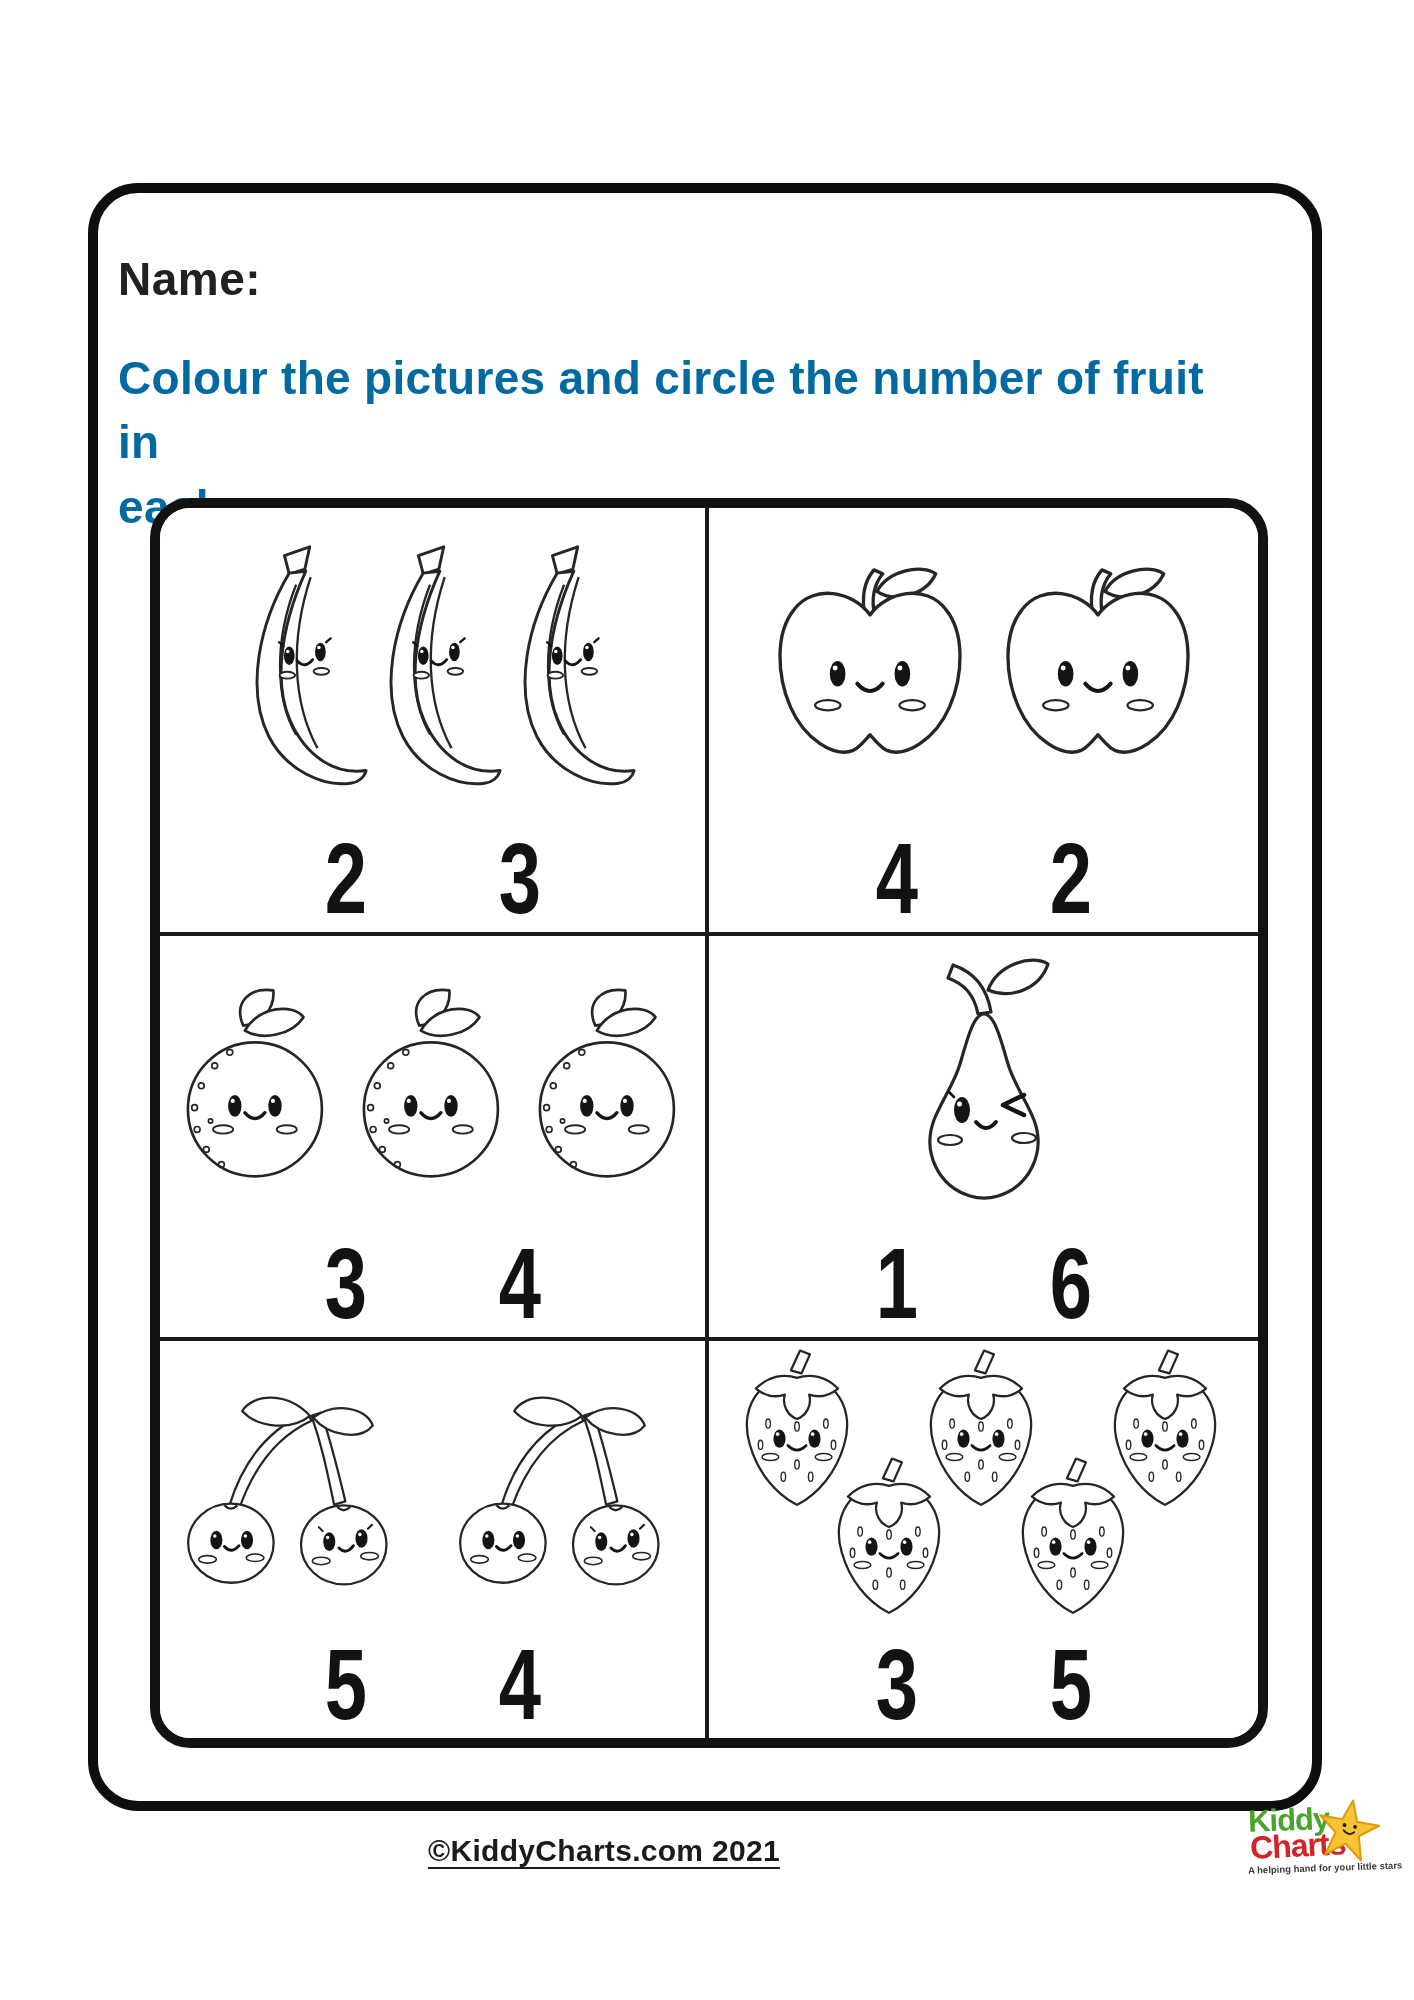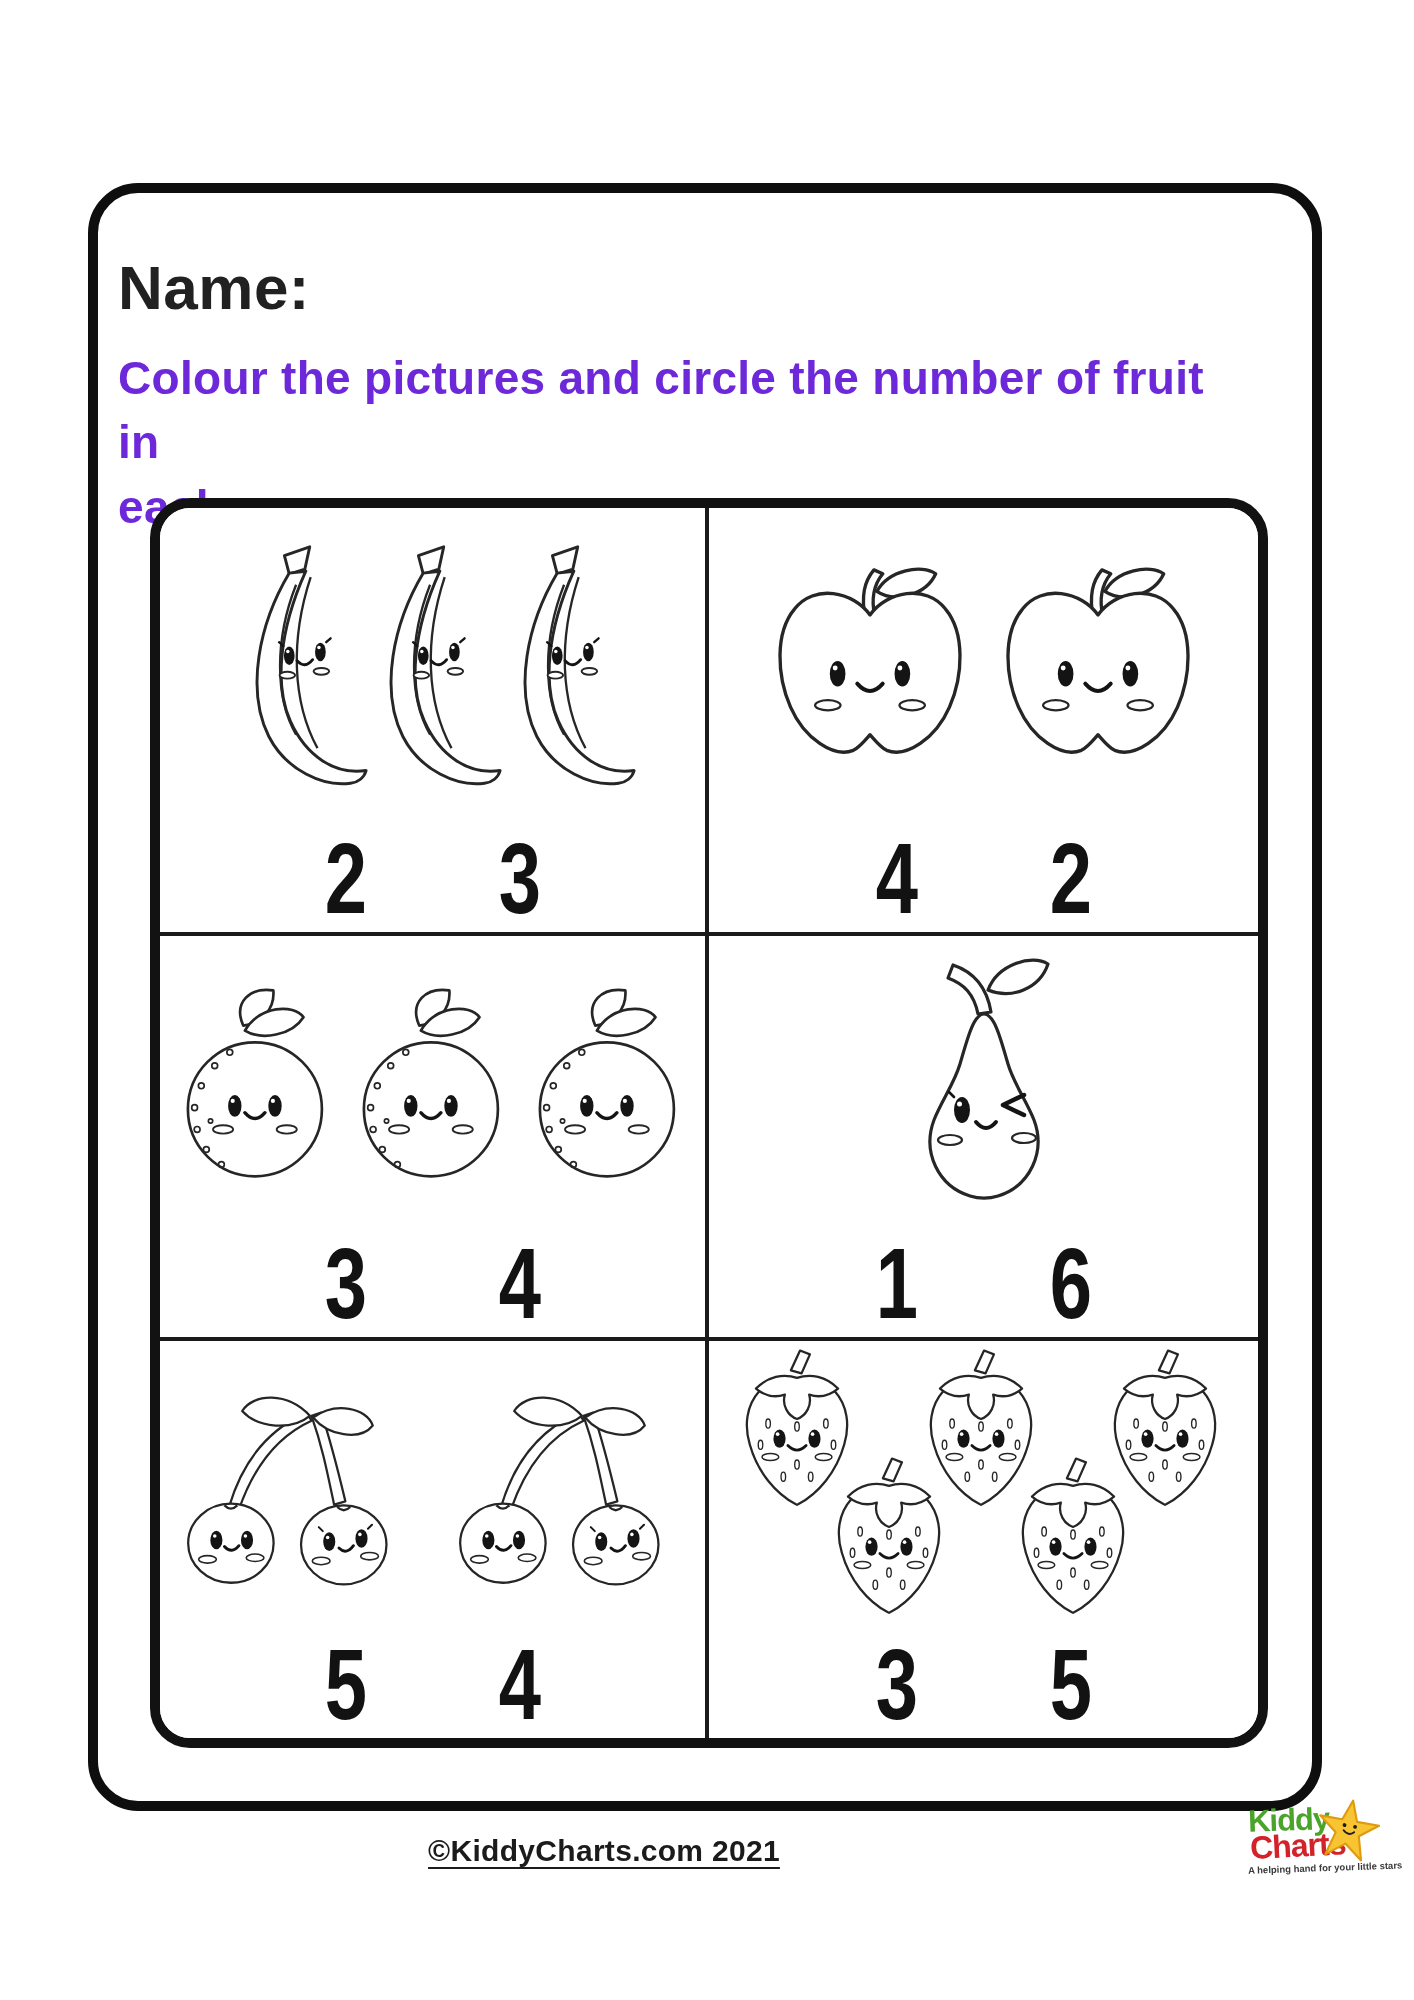--- a/index.html
+++ b/index.html
@@ -6,25 +6,25 @@
   .canvas{
     position:relative;width:1414px;height:2000px;background:#ffffff;
     font-family:"Liberation Sans",sans-serif;color:#1c1c1c;overflow:hidden;
   }
   
   .sheet-border{
     position:absolute;left:88px;top:183px;width:1234px;height:1628px;
     border:10px solid #0e0e0e;border-radius:50px;background:#fff;box-sizing:border-box;
   }
   .name-label{
-    position:absolute;left:118px;top:252px;font-size:62px;font-weight:700;color:#212121;letter-spacing:.5px;
+    position:absolute;left:118px;top:252px;font-size:46px;font-weight:700;color:#212121;letter-spacing:.5px;
   }
   .instructions{
     position:absolute;left:118px;top:346px;width:1130px;
-    font-size:46px;font-weight:700;color:#6d28d9;line-height:1.4;letter-spacing:.3px;
+    font-size:46px;font-weight:700;color:#0369a1;line-height:1.4;letter-spacing:.3px;
   }
   
   .grid{
     position:absolute;left:150px;top:498px;width:1118px;height:1250px;box-sizing:border-box;
     border:10px solid #121212;border-radius:40px;overflow:hidden;background:#fff;
     display:grid;grid-template-columns:1fr 1fr;grid-template-rows:428px 405px auto;
   }
   .cell{position:relative;display:flex;flex-direction:column;align-items:center;justify-content:space-between;box-sizing:border-box;background:#fff;}
   .cell.br{border-right:4px solid #1a1a1a;}
   .cell.bb{border-bottom:4px solid #1a1a1a;}

